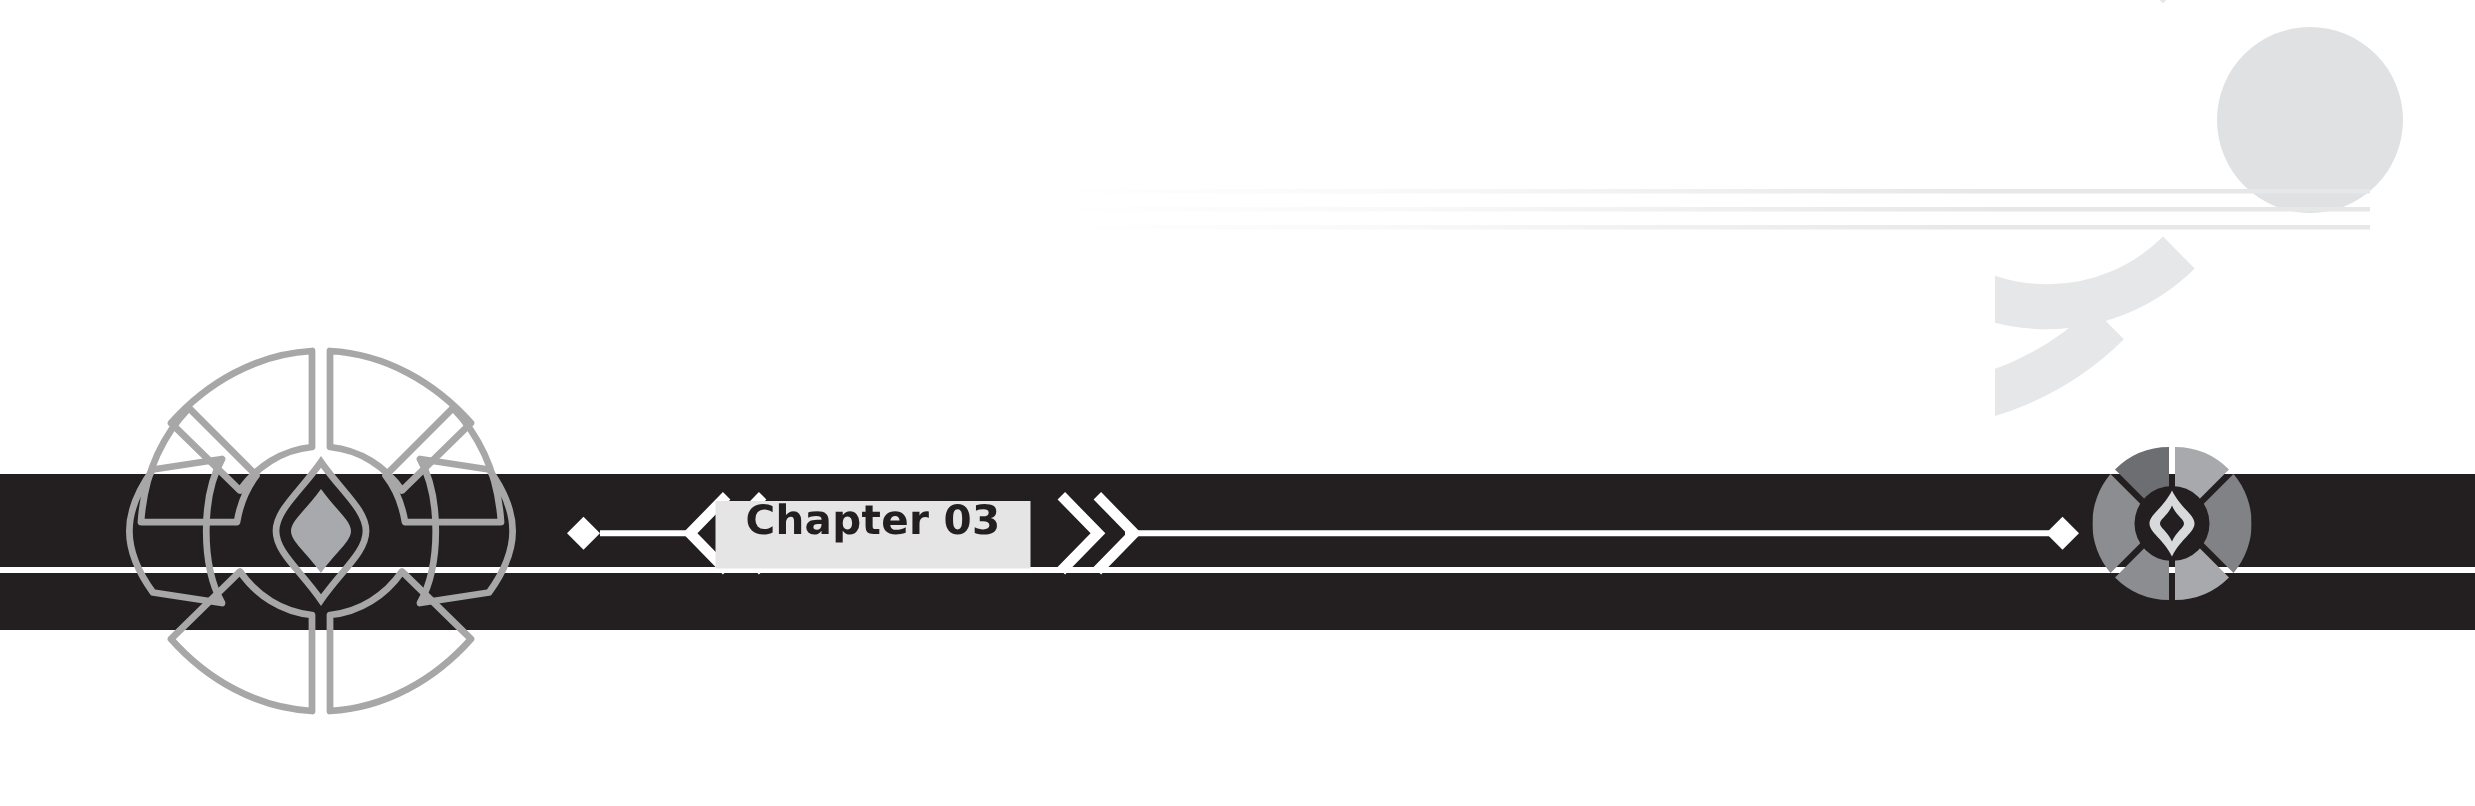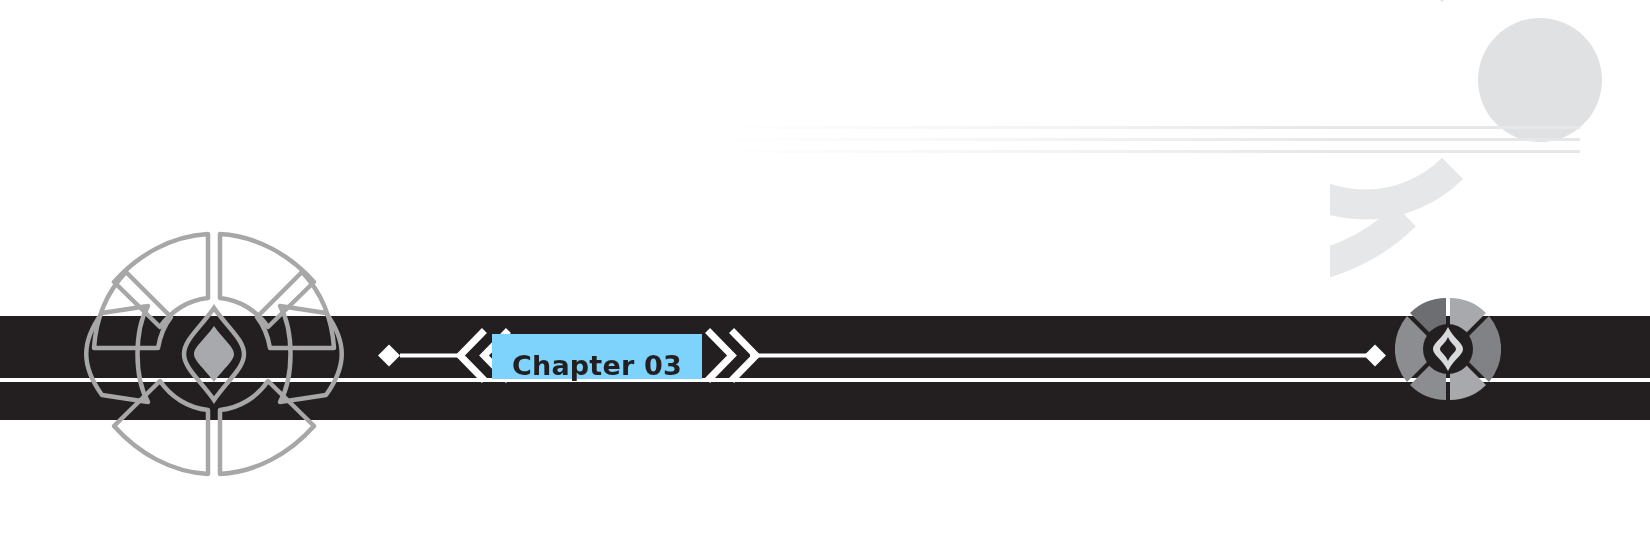--- a/index.html
+++ b/index.html
@@ -73,27 +73,27 @@
   
   #chapter-rail{
     position:absolute;
     left:370px; top:326px;
     width:1020px; height:60px;
   }
   #rail-svg{position:absolute;left:0;top:0;}
 
   #chapter-label-box{
     position:absolute;
-    left:122px;  
+    left:107px;  
     top:8px;     
     width:210px;
     height:45px;
-    background:#7dd3fc;
+    background:#e5e5e5;
     display:flex;
-    align-items:flex-end;
+    align-items:flex-start;
     justify-content:center;
     box-sizing:border-box;
   }
   #chapter-label-text{
     color:#231f20;
     font-family:"DejaVu Sans", sans-serif;
     font-size:27px;
     font-weight:bold;
     letter-spacing:0.2px;
     line-height:1;

